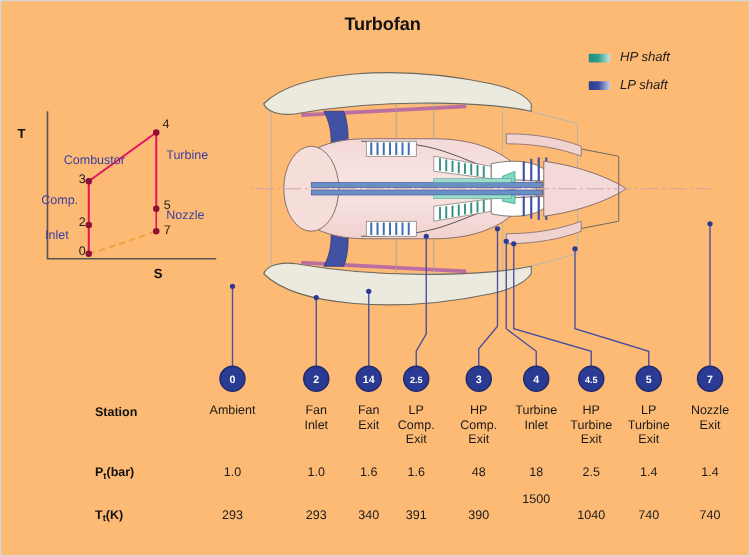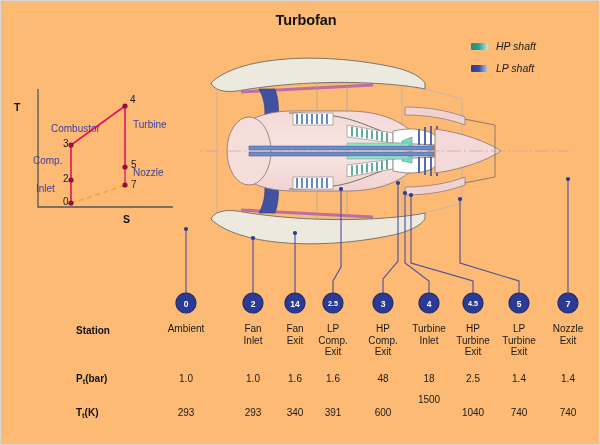--- a/index.html
+++ b/index.html
@@ -425,21 +425,21 @@
     <div class="t-cell val" style="left:382px; top:86px;">48</div>
     <div class="t-cell val" style="left:428px; top:86px;">18</div>
     <div class="t-cell val" style="left:472px; top:86px;">2.5</div>
     <div class="t-cell val" style="left:518px; top:86px;">1.4</div>
     <div class="t-cell val" style="left:567px; top:86px;">1.4</div>
 
     <div class="t-cell val" style="left:185px; top:120px;">293</div>
     <div class="t-cell val" style="left:252px; top:120px;">293</div>
     <div class="t-cell val" style="left:294px; top:120px;">340</div>
     <div class="t-cell val" style="left:332px; top:120px;">391</div>
-    <div class="t-cell val" style="left:382px; top:120px;">600</div>
+    <div class="t-cell val" style="left:382px; top:120px;">390</div>
     <div class="t-cell val" style="left:428px; top:107px;">1500</div>
     <div class="t-cell val" style="left:472px; top:120px;">1040</div>
     <div class="t-cell val" style="left:518px; top:120px;">740</div>
     <div class="t-cell val" style="left:567px; top:120px;">740</div>
 
   </div>
 
 </div>
 
 </body></html>

